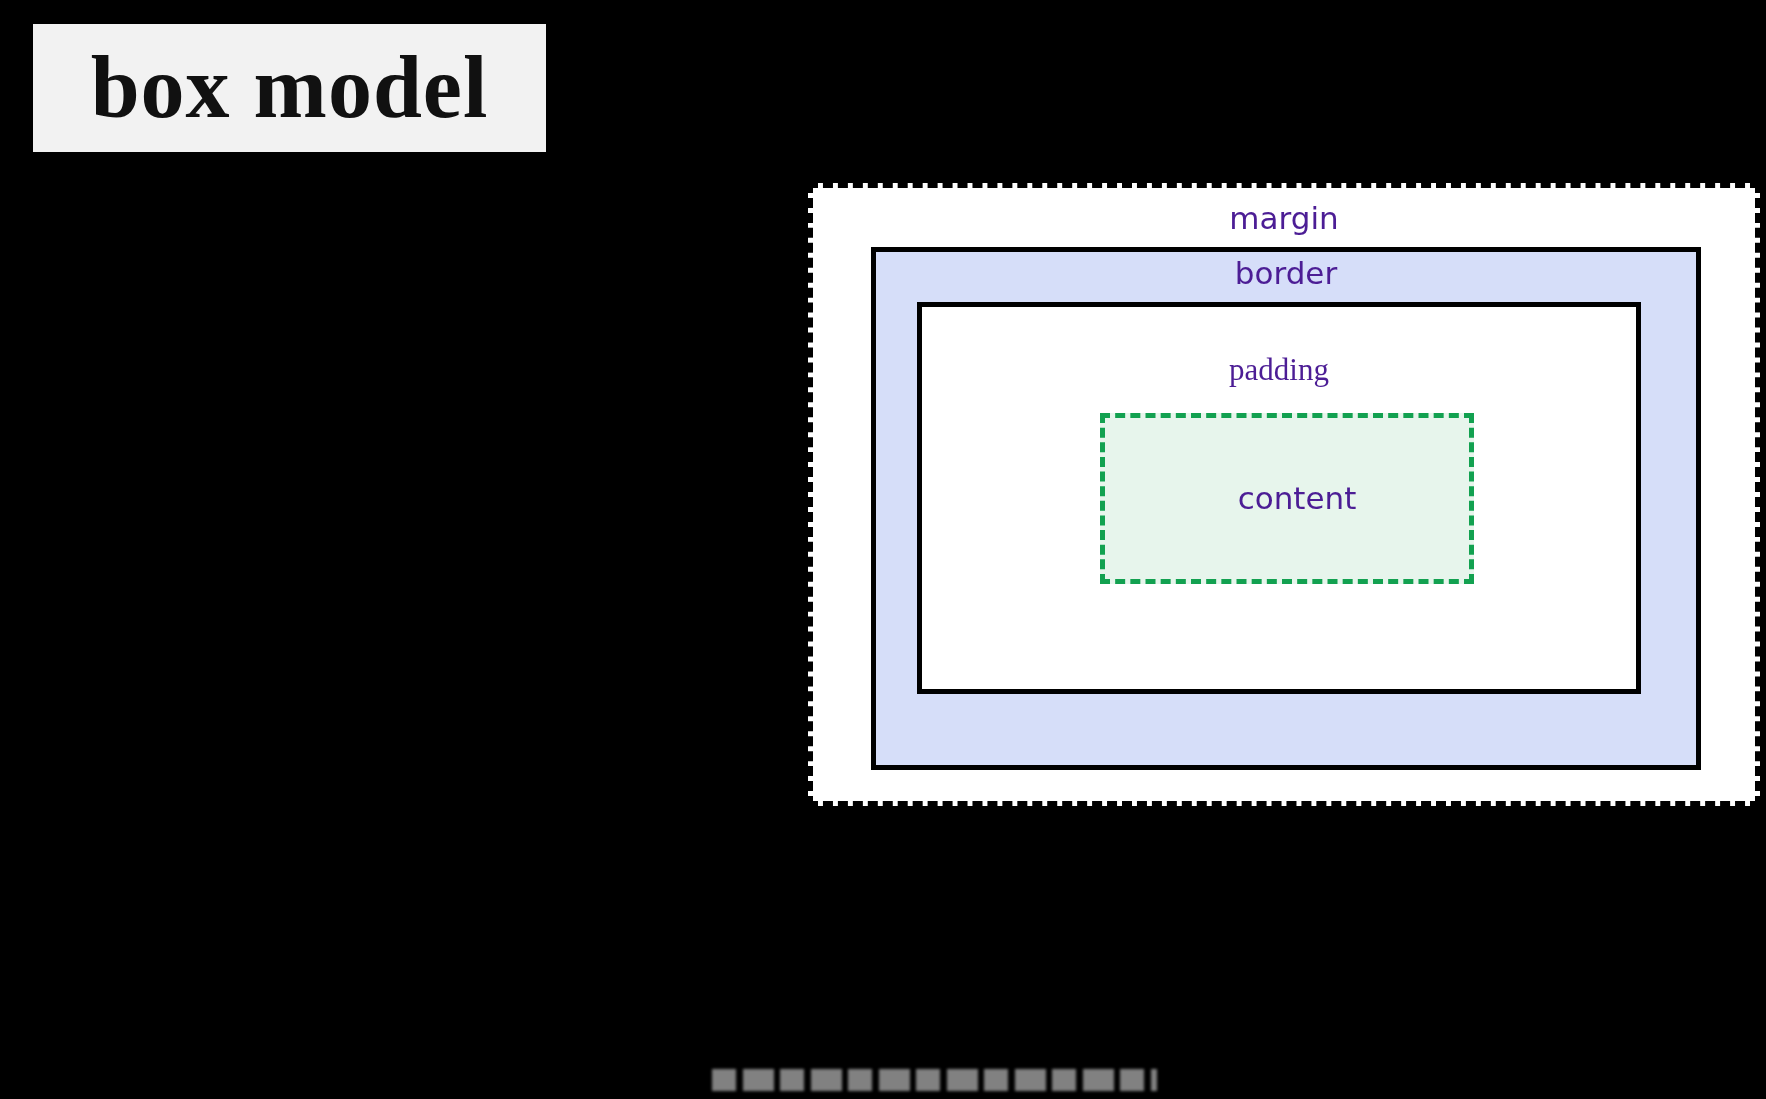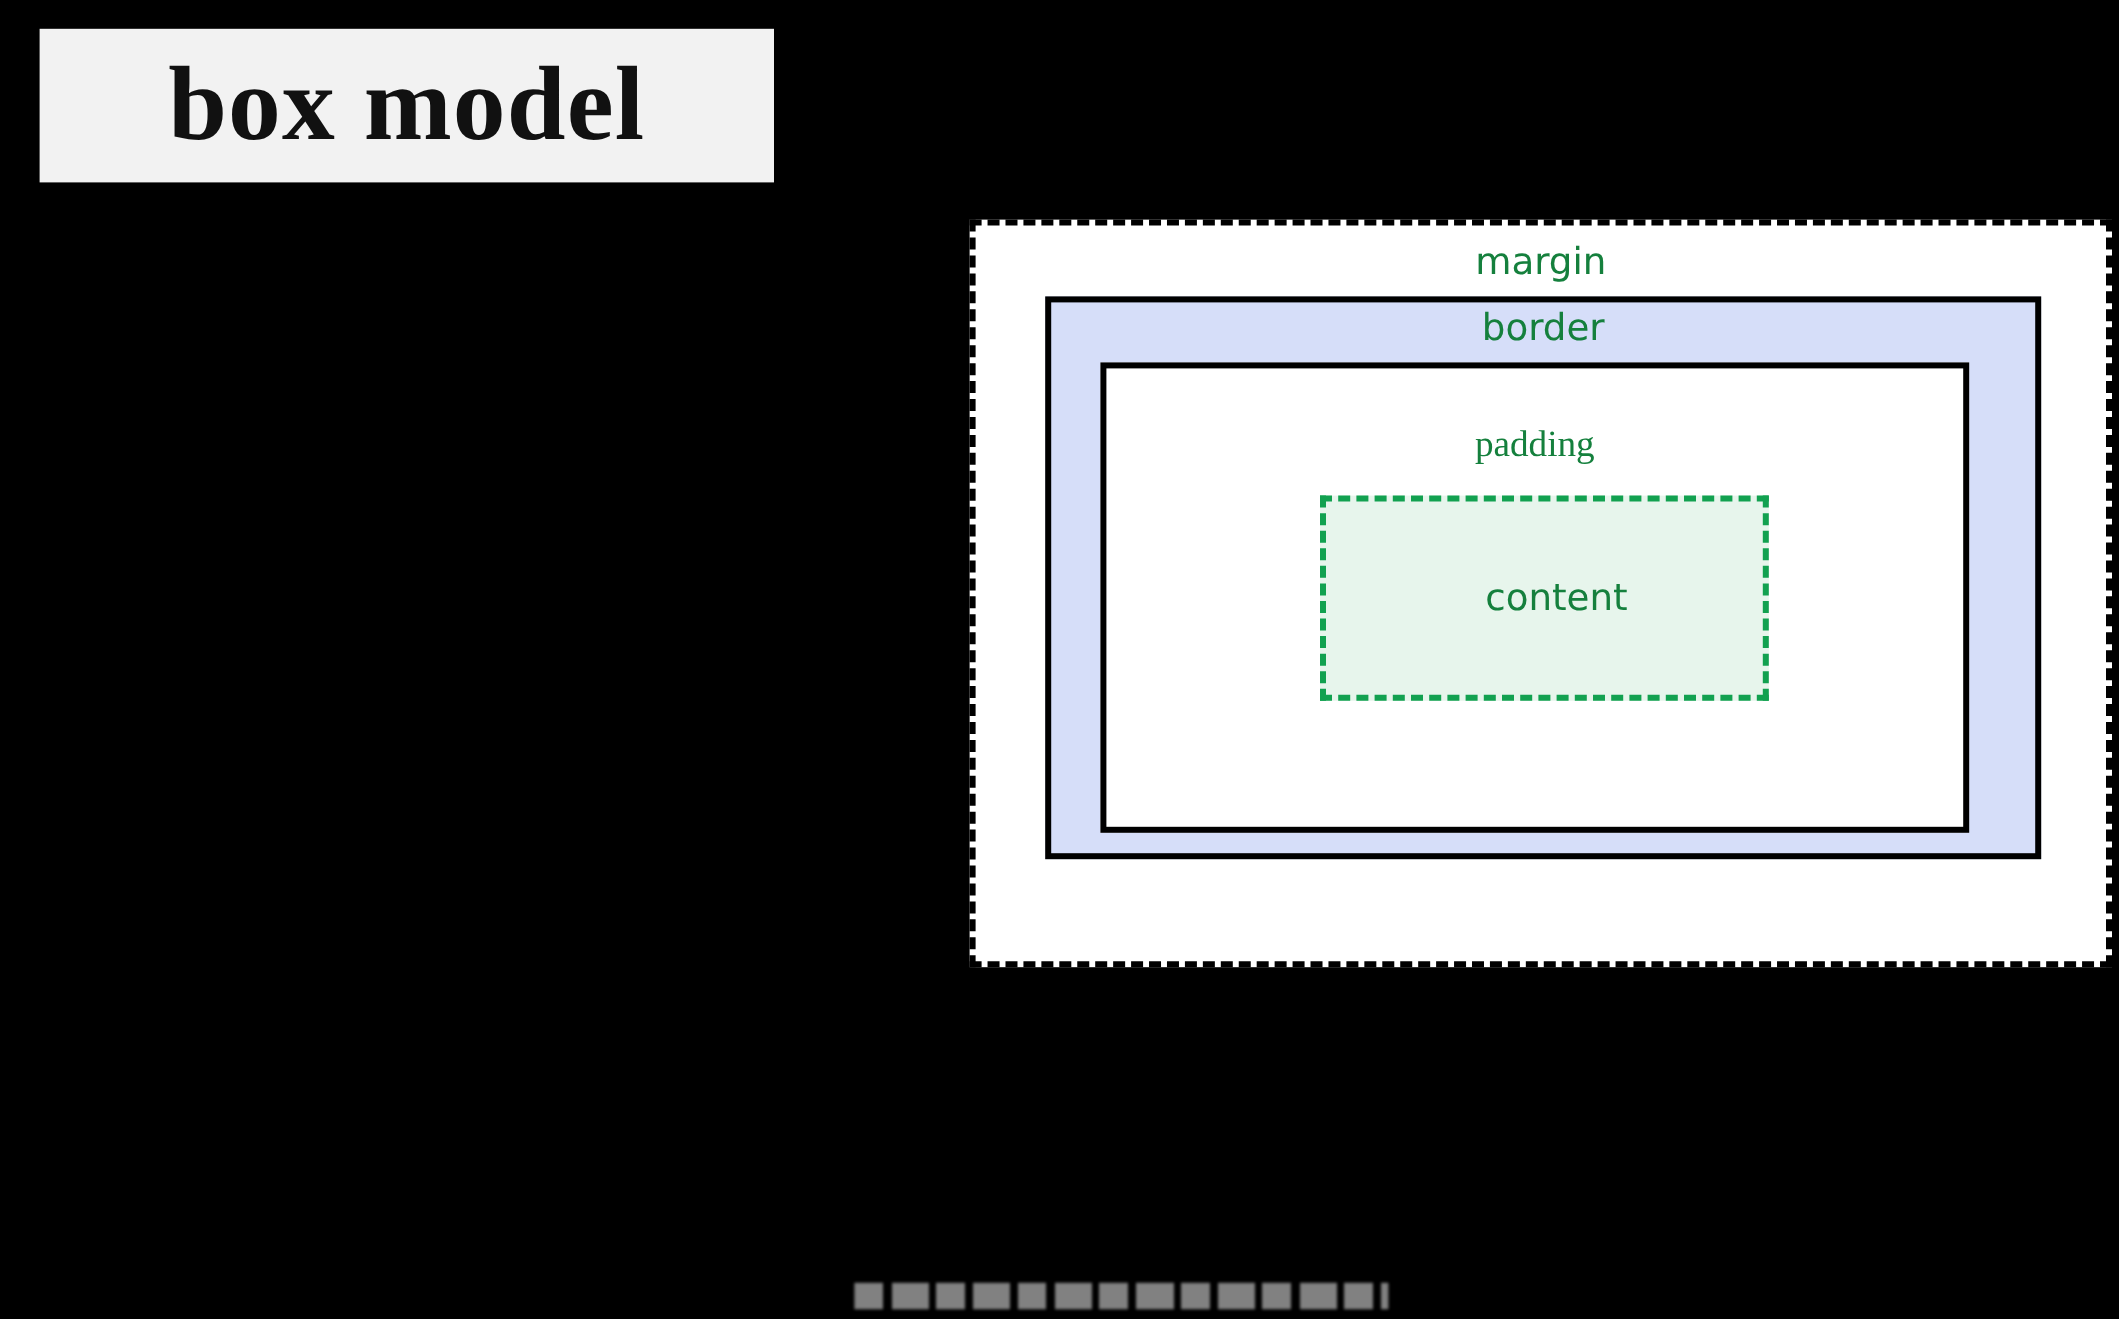--- a/index.html
+++ b/index.html
@@ -14,21 +14,21 @@
     background: #000000;
     overflow: hidden;
     font-family: "DejaVu Sans", sans-serif;
   }
 
   
   .title-box {
     position: absolute;
     left: 33px;
     top: 24px;
-    width: 612px;
+    width: 513px;
     height: 128px;
     background: #f2f2f2;
     display: flex;
     align-items: center;
     justify-content: center;
   }
   .title-box h1 {
     margin: 0;
     font-family: "Liberation Serif", serif;
     font-weight: bold;
@@ -39,42 +39,42 @@
   }
 
   
   .box-label {
     position: absolute;
     left: 0;
     right: 0;
     text-align: center;
     font-size: 31px;
     line-height: 1.2;
-    color: #15803d;
+    color: #4c1d95;
     pointer-events: none;
   }
 
   .margin-box {
     position: absolute;
     left: 808px;
     top: 183px;
     width: 952px;
     height: 623px;
     box-sizing: border-box;
     background: #ffffff;
     border: 5px dashed #000000;
   }
   .margin-box > .box-label { top: 12px; }
 
   .border-box {
     position: absolute;
     left: 58px;
     top: 59px;
     width: 830px;
-    height: 469px;
+    height: 523px;
     box-sizing: border-box;
     background: #d6def9;
     border: 5px solid #000000;
   }
   .border-box > .box-label { top: 3px; }
 
   .padding-box {
     position: absolute;
     left: 41px;
     top: 50px;

